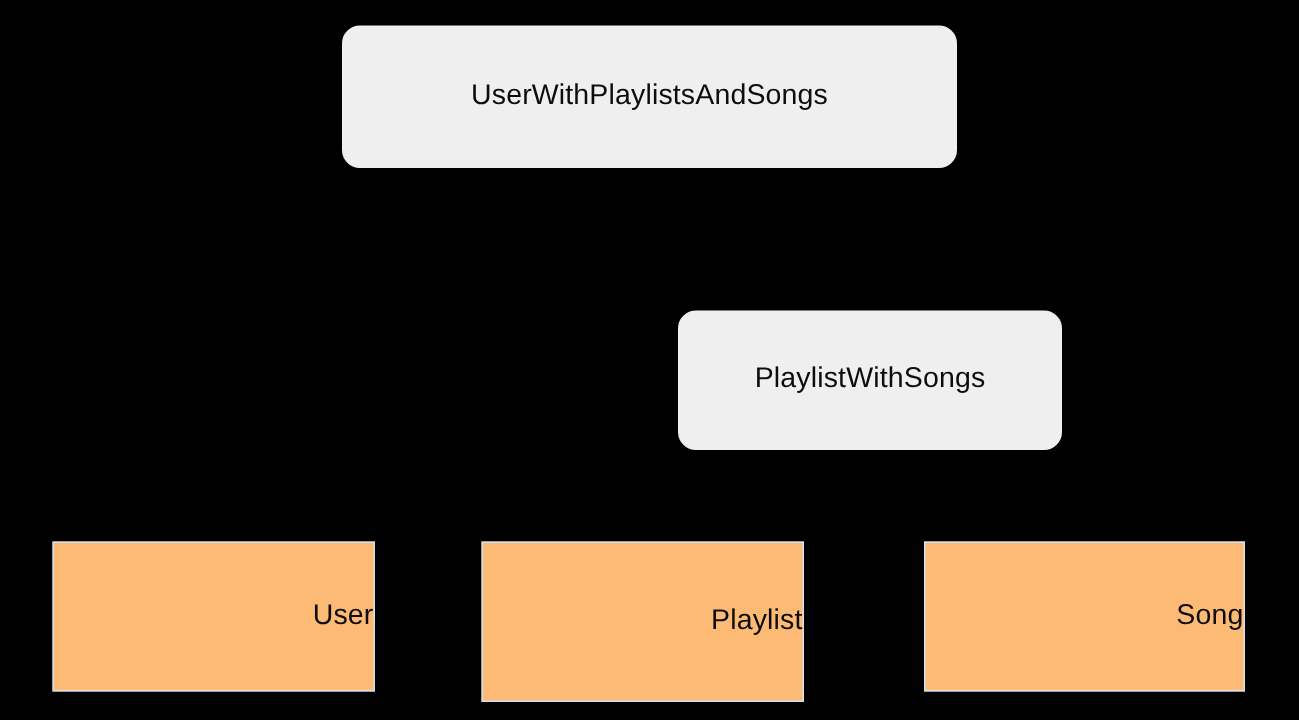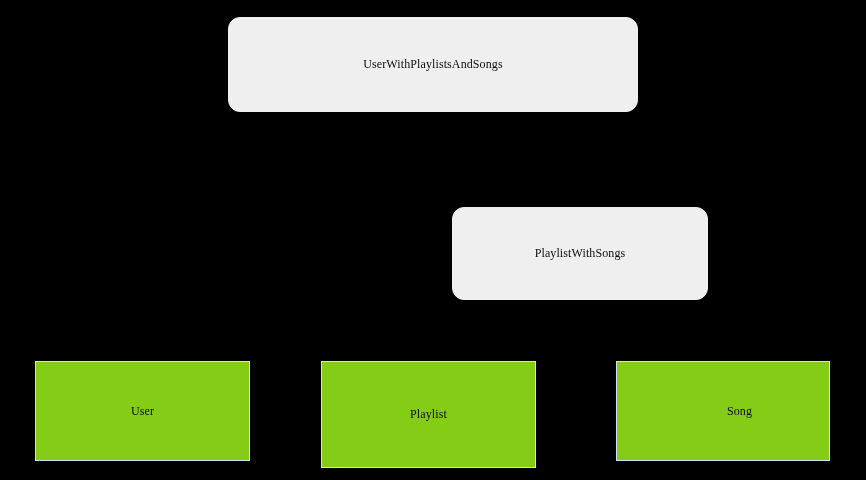--- a/index.html
+++ b/index.html
@@ -18,38 +18,38 @@
     background: #000000;
     overflow: hidden;
   }
   .node {
     position: absolute;
     display: flex;
     align-items: center;
     justify-content: center;
     box-sizing: border-box;
     color: #0d0d0d;
-    font-size: 12px;
+    font-size: 19px;
     font-weight: 400;
     line-height: 1.2;
     letter-spacing: 0.1px;
     text-align: center;
     white-space: nowrap;
-    font-family: Liberation Serif, serif;
     -webkit-font-smoothing: antialiased;
   }
   .node.relation {
     background: #efefef;
     border-radius: 12px;
     border: 1px solid #efefef;
   }
   .node.entity {
-    background: #84cc16;
+    background: #fdba74;
     border-radius: 0;
     border: 1px solid #d0e1f2;
+    justify-content: flex-end;
   }
   .node-label {
     display: block;
     pointer-events: none;
   }
 
   
   #node-user-with-playlists-and-songs {
     left: 228px;  top: 17px;  width: 410px; height: 95px;
   }

